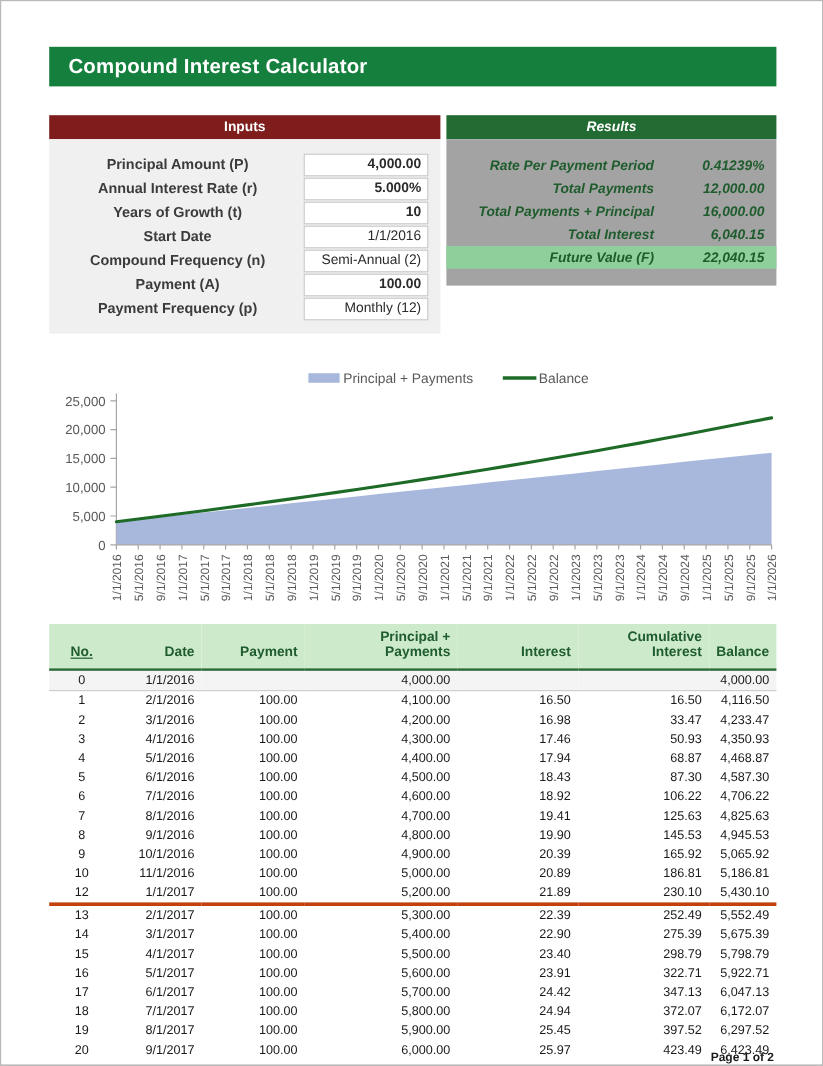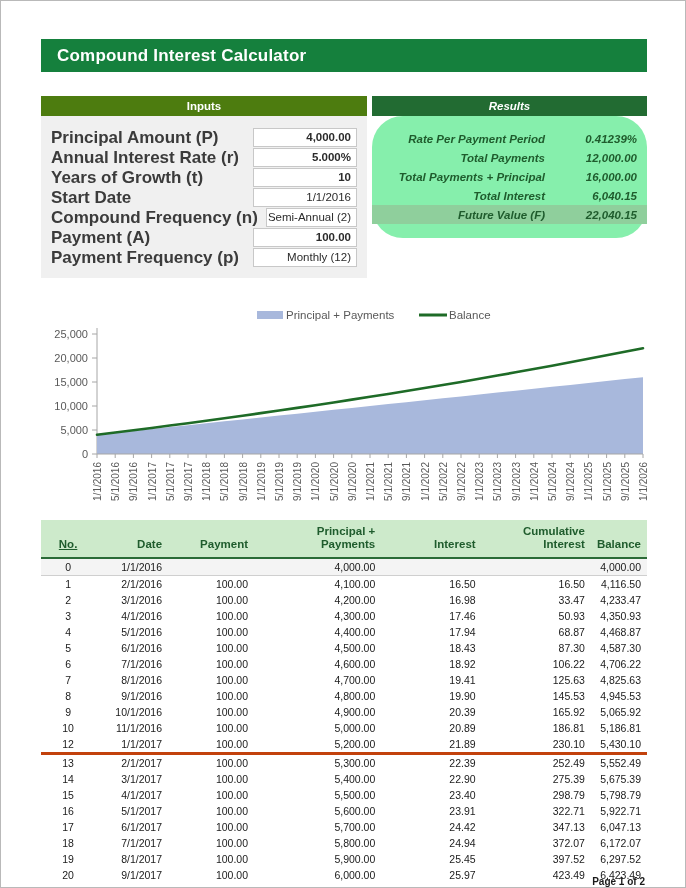--- a/index.html
+++ b/index.html
@@ -54,39 +54,39 @@
   .panel-results { width: 275px; font-style: italic; }
 
   .panel-head {
     height: 20px;
     line-height: 20px;
     text-align: center;
     color: #ffffff;
     font-size: 11.5px;
     font-weight: bold;
   }
-  .panel-head.gray { background: #4d7c0f; }
+  .panel-head.gray { background: #7f1d1d; }
   .panel-head.green { background: #226b32; }
 
   .inputs-body {
     background: #f0f0f0;
     padding: 12px 10px 10px 10px;
     box-sizing: border-box;
   }
   .in-row {
     display: flex;
     align-items: stretch;
     height: 19px;
     margin-bottom: 1px;
   }
   .in-label {
     flex: 1;
-    text-align: left;
+    text-align: center;
     padding-right: 8px;
-    font-size: 17px;
+    font-size: 12px;
     font-weight: bold;
     color: #3b3b3b;
     line-height: 19px;
     white-space: nowrap;
   }
   .in-box {
     width: 104px;
     background: #ffffff;
     border: 1px solid #c8c8c8;
     box-sizing: border-box;
@@ -94,24 +94,23 @@
     color: #2b2b2b;
     text-align: right;
     padding-right: 5px;
     line-height: 17px;
     white-space: nowrap;
     overflow: hidden;
   }
   .in-box.bold { font-weight: bold; }
 
   .results-body {
-    background: #86efac;
+    background: #a3a3a3;
     padding: 13px 0 14px 0;
     box-sizing: border-box;
-    border-radius: 31px;
   }
   .res-row {
     display: flex;
     align-items: center;
     height: 19px;
     padding: 0 10px 0 6px;
     box-sizing: border-box;
   }
   .res-row.highlight {
     background: #8fcf9c;

